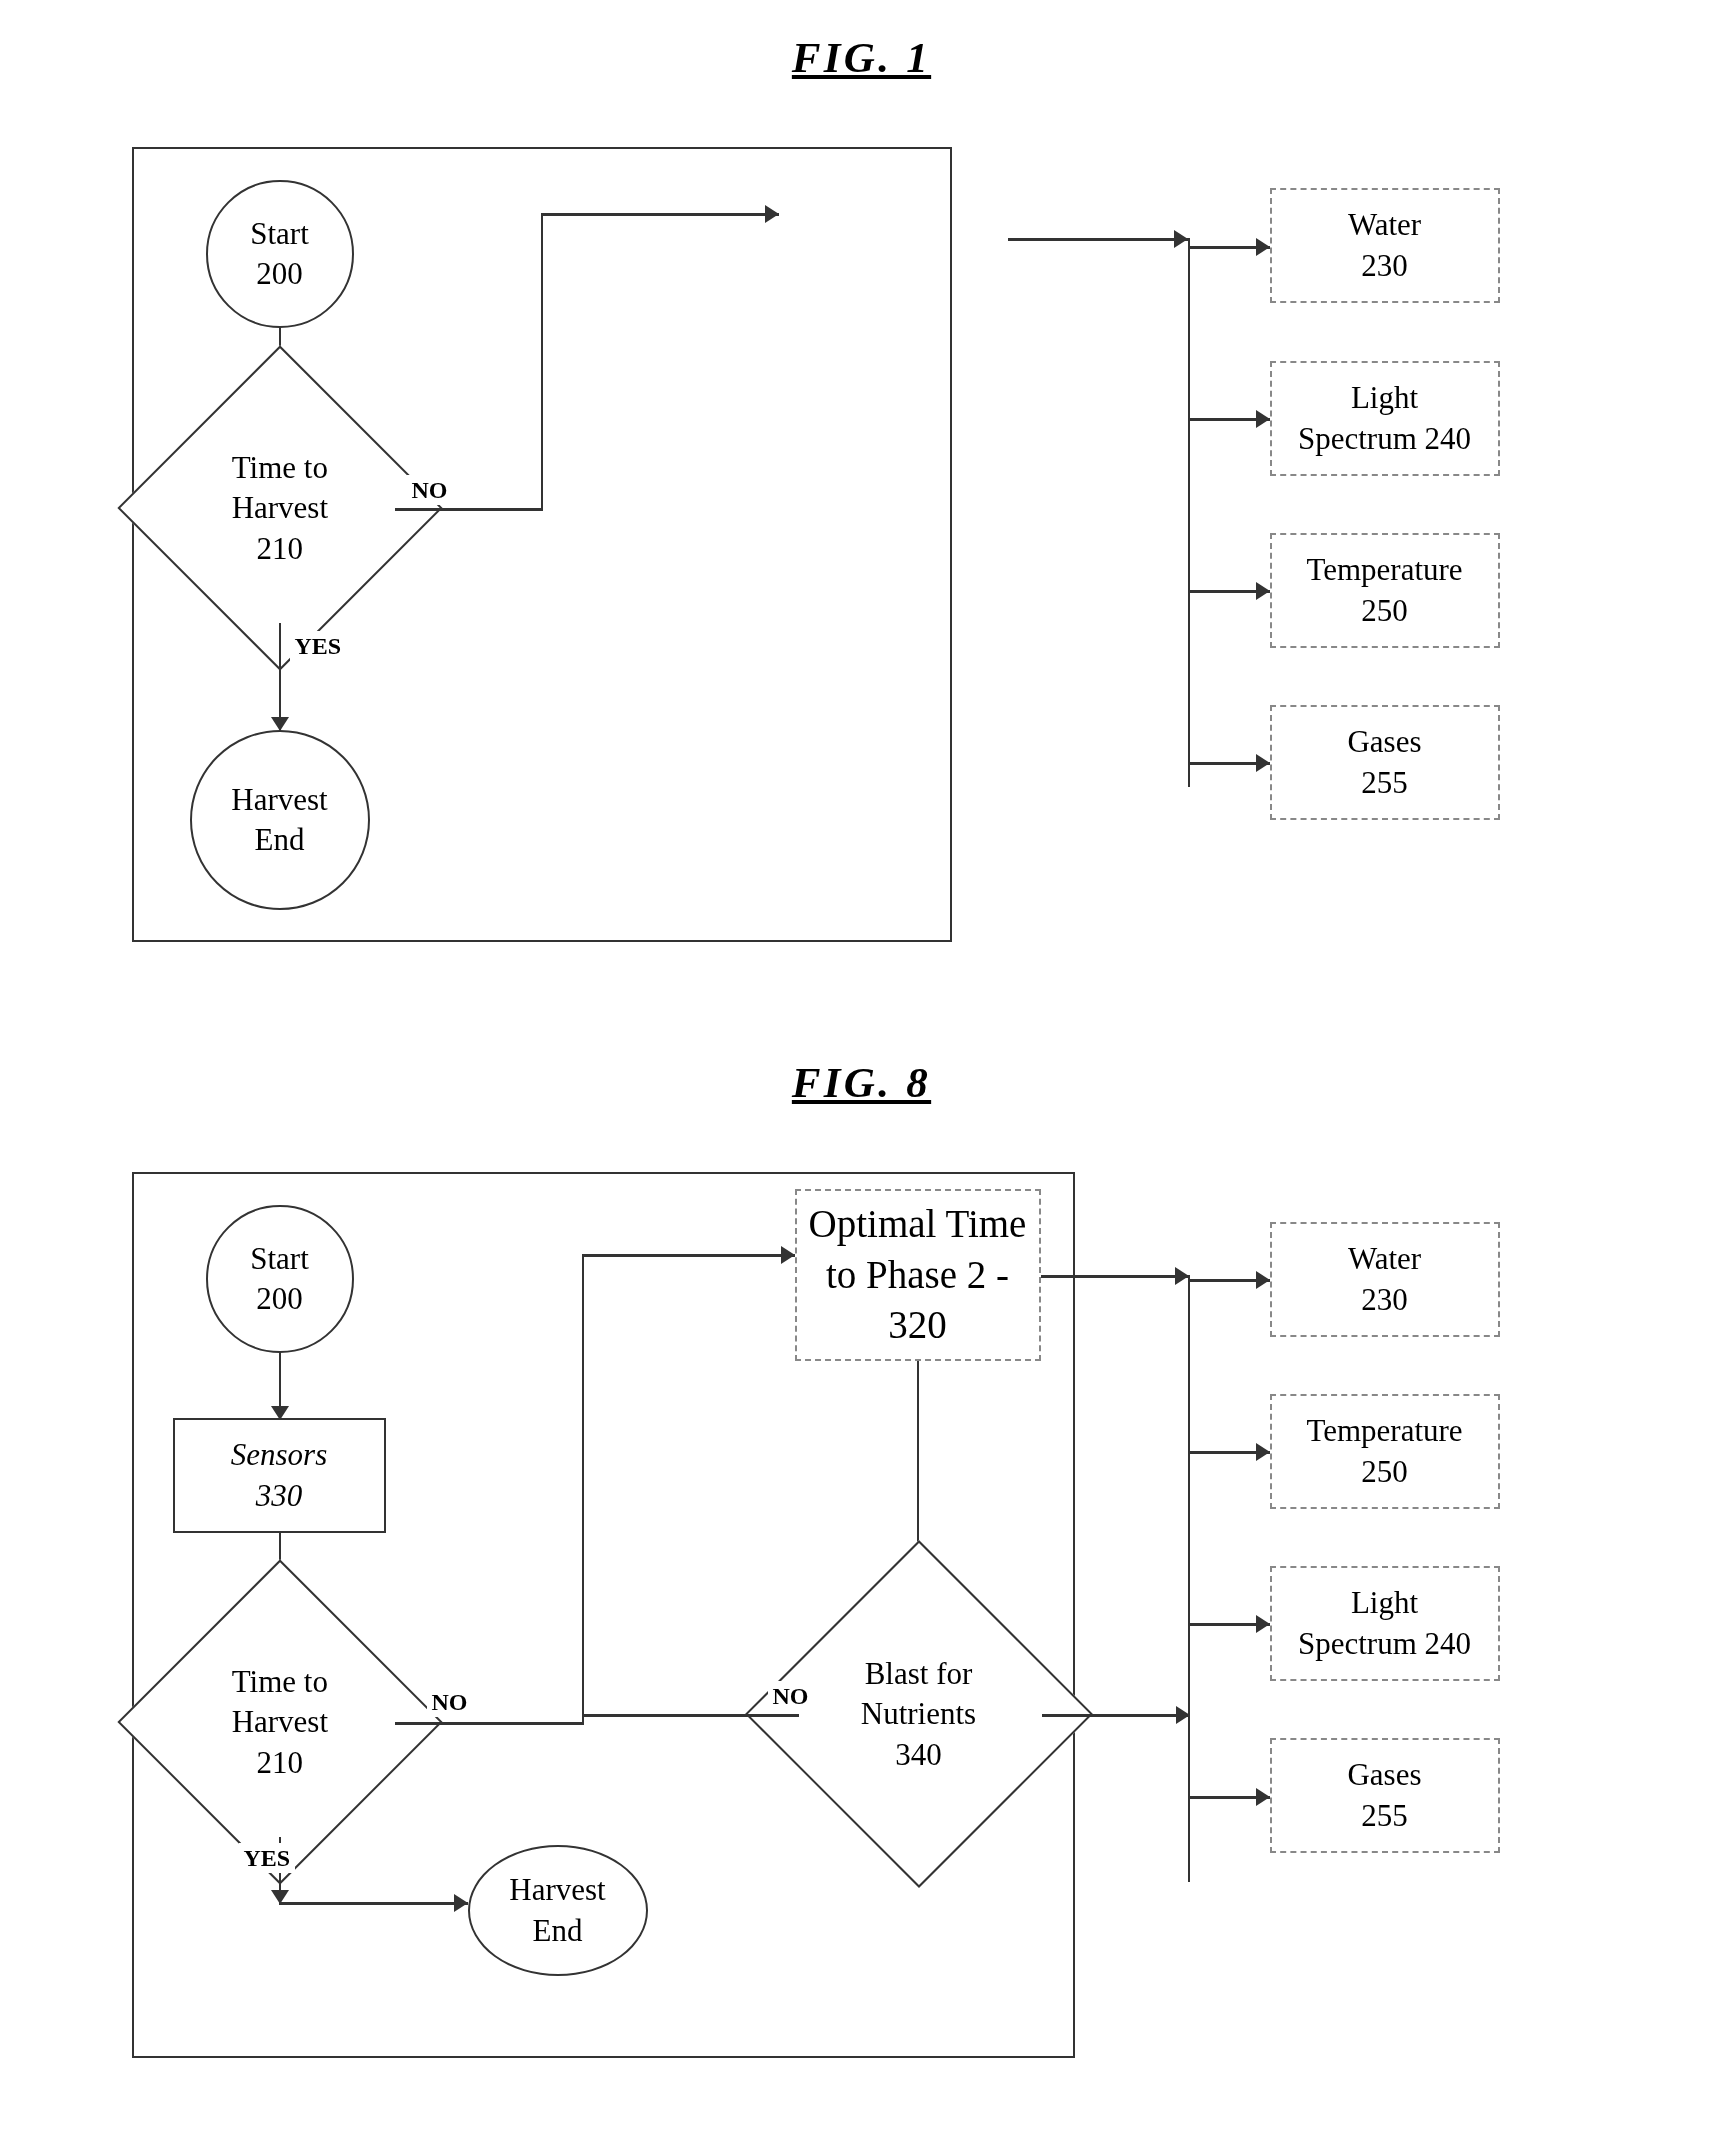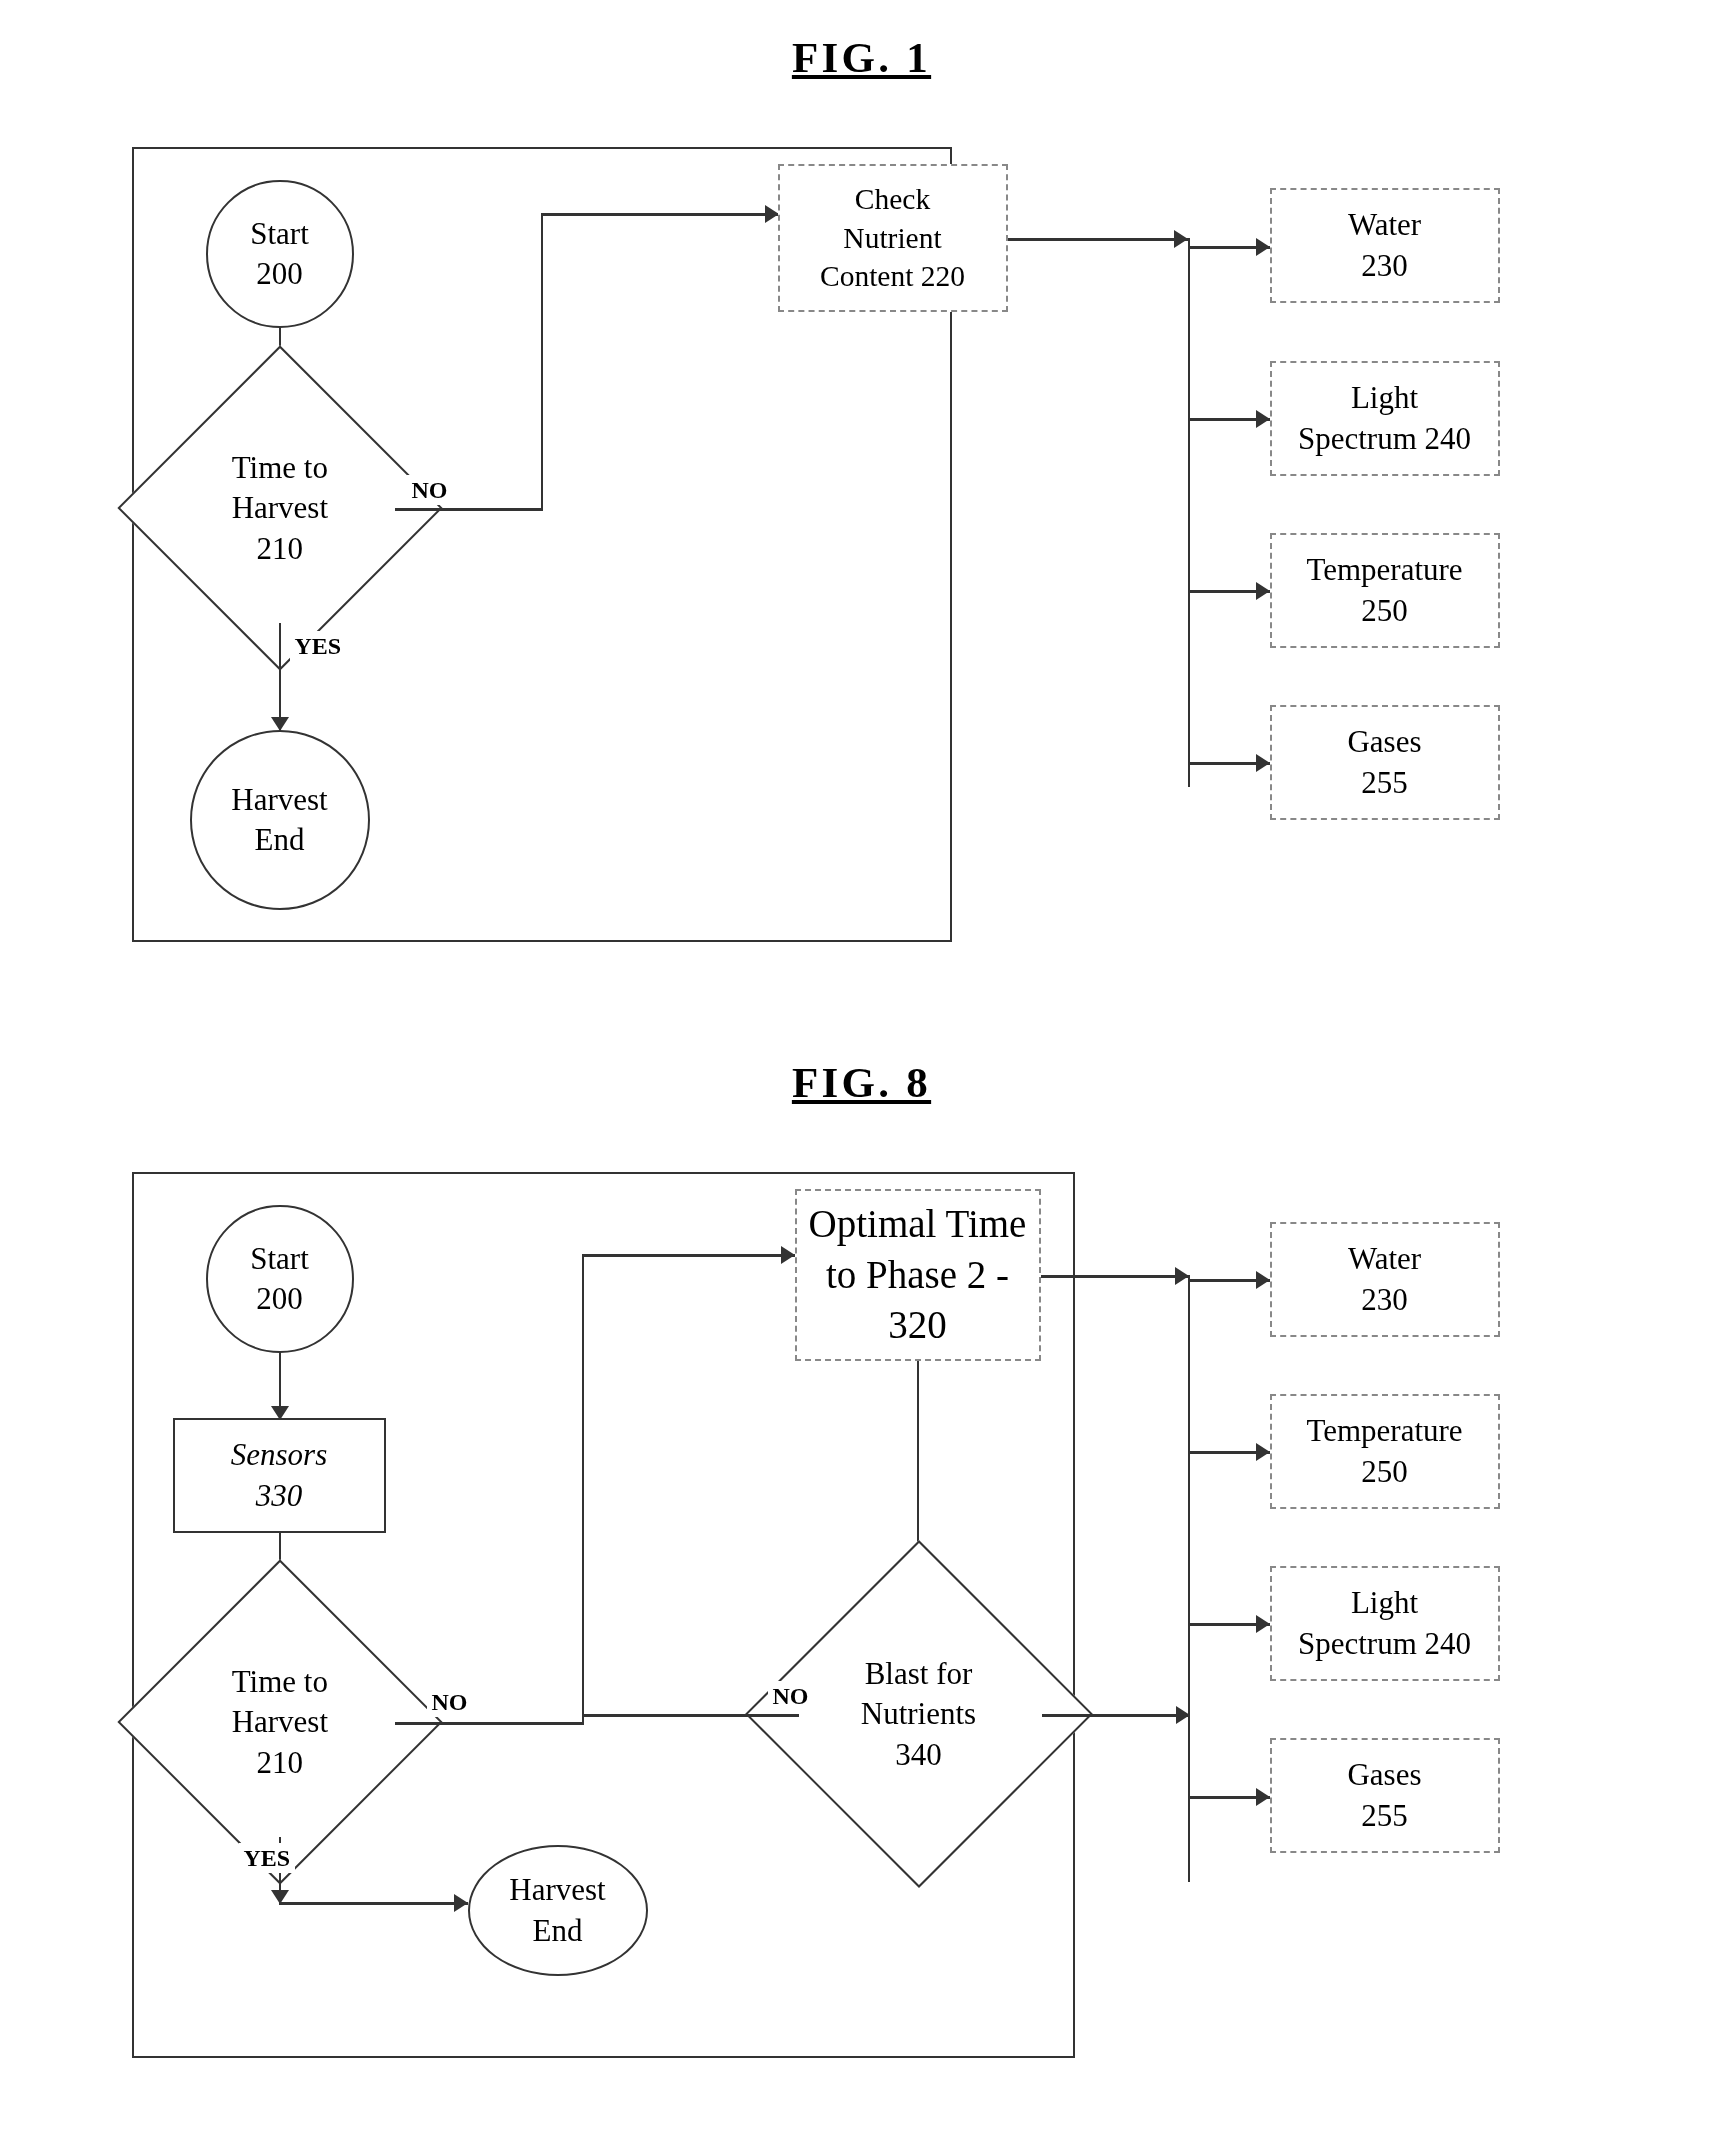--- a/index.html
+++ b/index.html
@@ -23,20 +23,21 @@
       flex-direction: column;
       align-items: center;
       width: 100%;
     }
 
     .fig-title {
       font-size: 43px;
       font-weight: bold;
       letter-spacing: 3.3px;
       margin-bottom: 49px;
+      font-style: italic;
       text-decoration: underline;
     }
 
     .diagram {
       position: relative;
       width: 1558px;
       height: 861px;
     }
 
     
@@ -160,23 +161,20 @@
       <div class="arrow arrow-h" style="left:312px; top:377px; width:148px; height:2.5px;"></div>
 
       <div class="arrow arrow-v" style="left:458px; top:82px; width:2.5px; height:298px;"></div>
 
       <div class="label" style="left:324px; top:344px;">
         <span>NO</span>
       </div>
 
       <div class="arrow arrow-h arrowhead-right" style="left:458px; top:82px; width:238px; height:2.5px;"></div>
 
-      <div class="shape rect-dashed" style="left:695px; top:33px; width:230px; height:148px; font-size:29.5px;">
-        <span>Check<br>Nutrient<br>Content 220</span>
-      </div>
 
       <div class="arrow arrow-h arrowhead-right" style="left:925px; top:107px; width:180px; height:2.5px;"></div>
 
       <div class="arrow arrow-v" style="left:1105px; top:107px; width:2.5px; height:549px;"></div>
 
       <div class="shape rect-dashed" style="left:1187px; top:57px; width:230px; height:115px; font-size:31px;">
         <span>Water<br>230</span>
       </div>
 
       <div class="arrow arrow-h arrowhead-right" style="left:1105px; top:115px; width:82px; height:2.5px;"></div>

